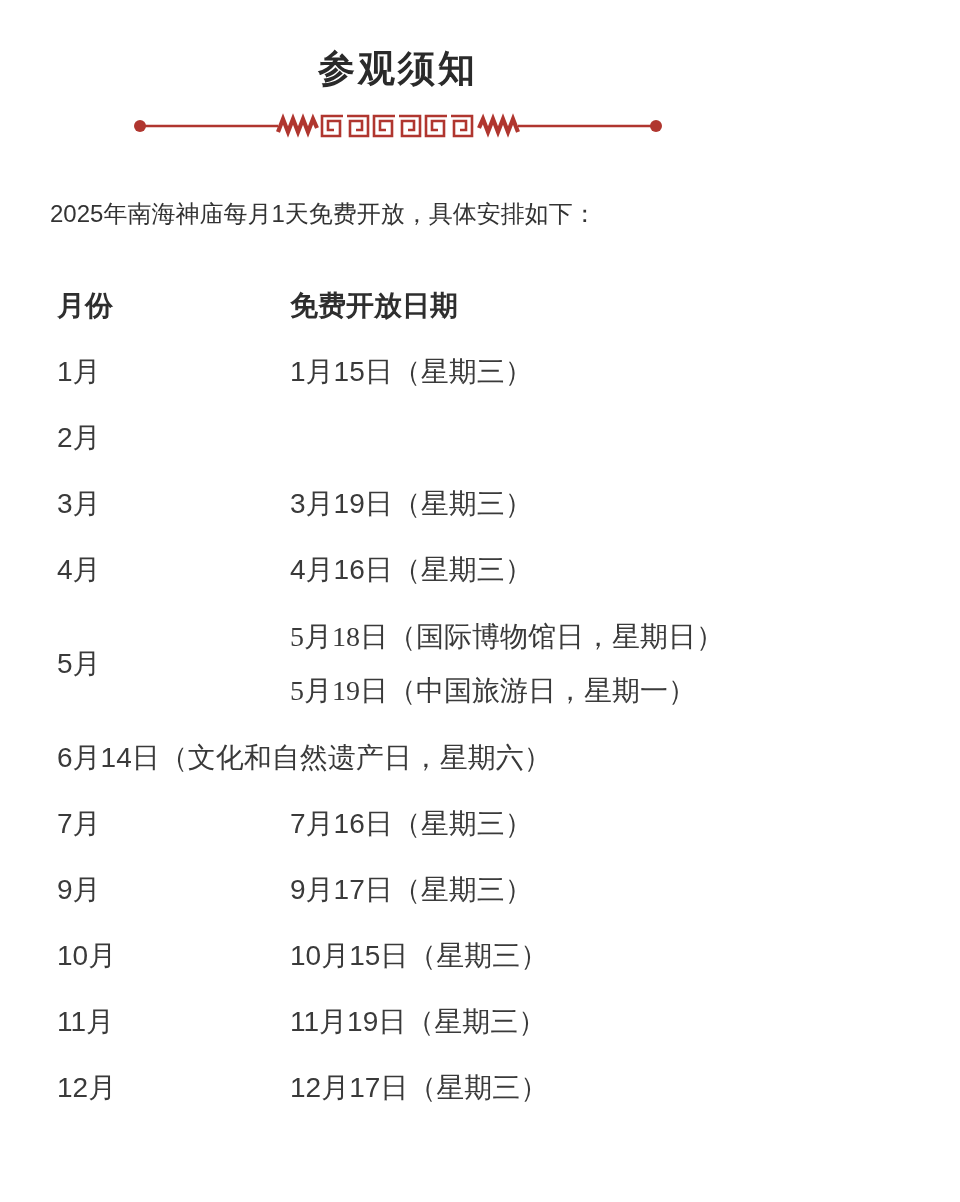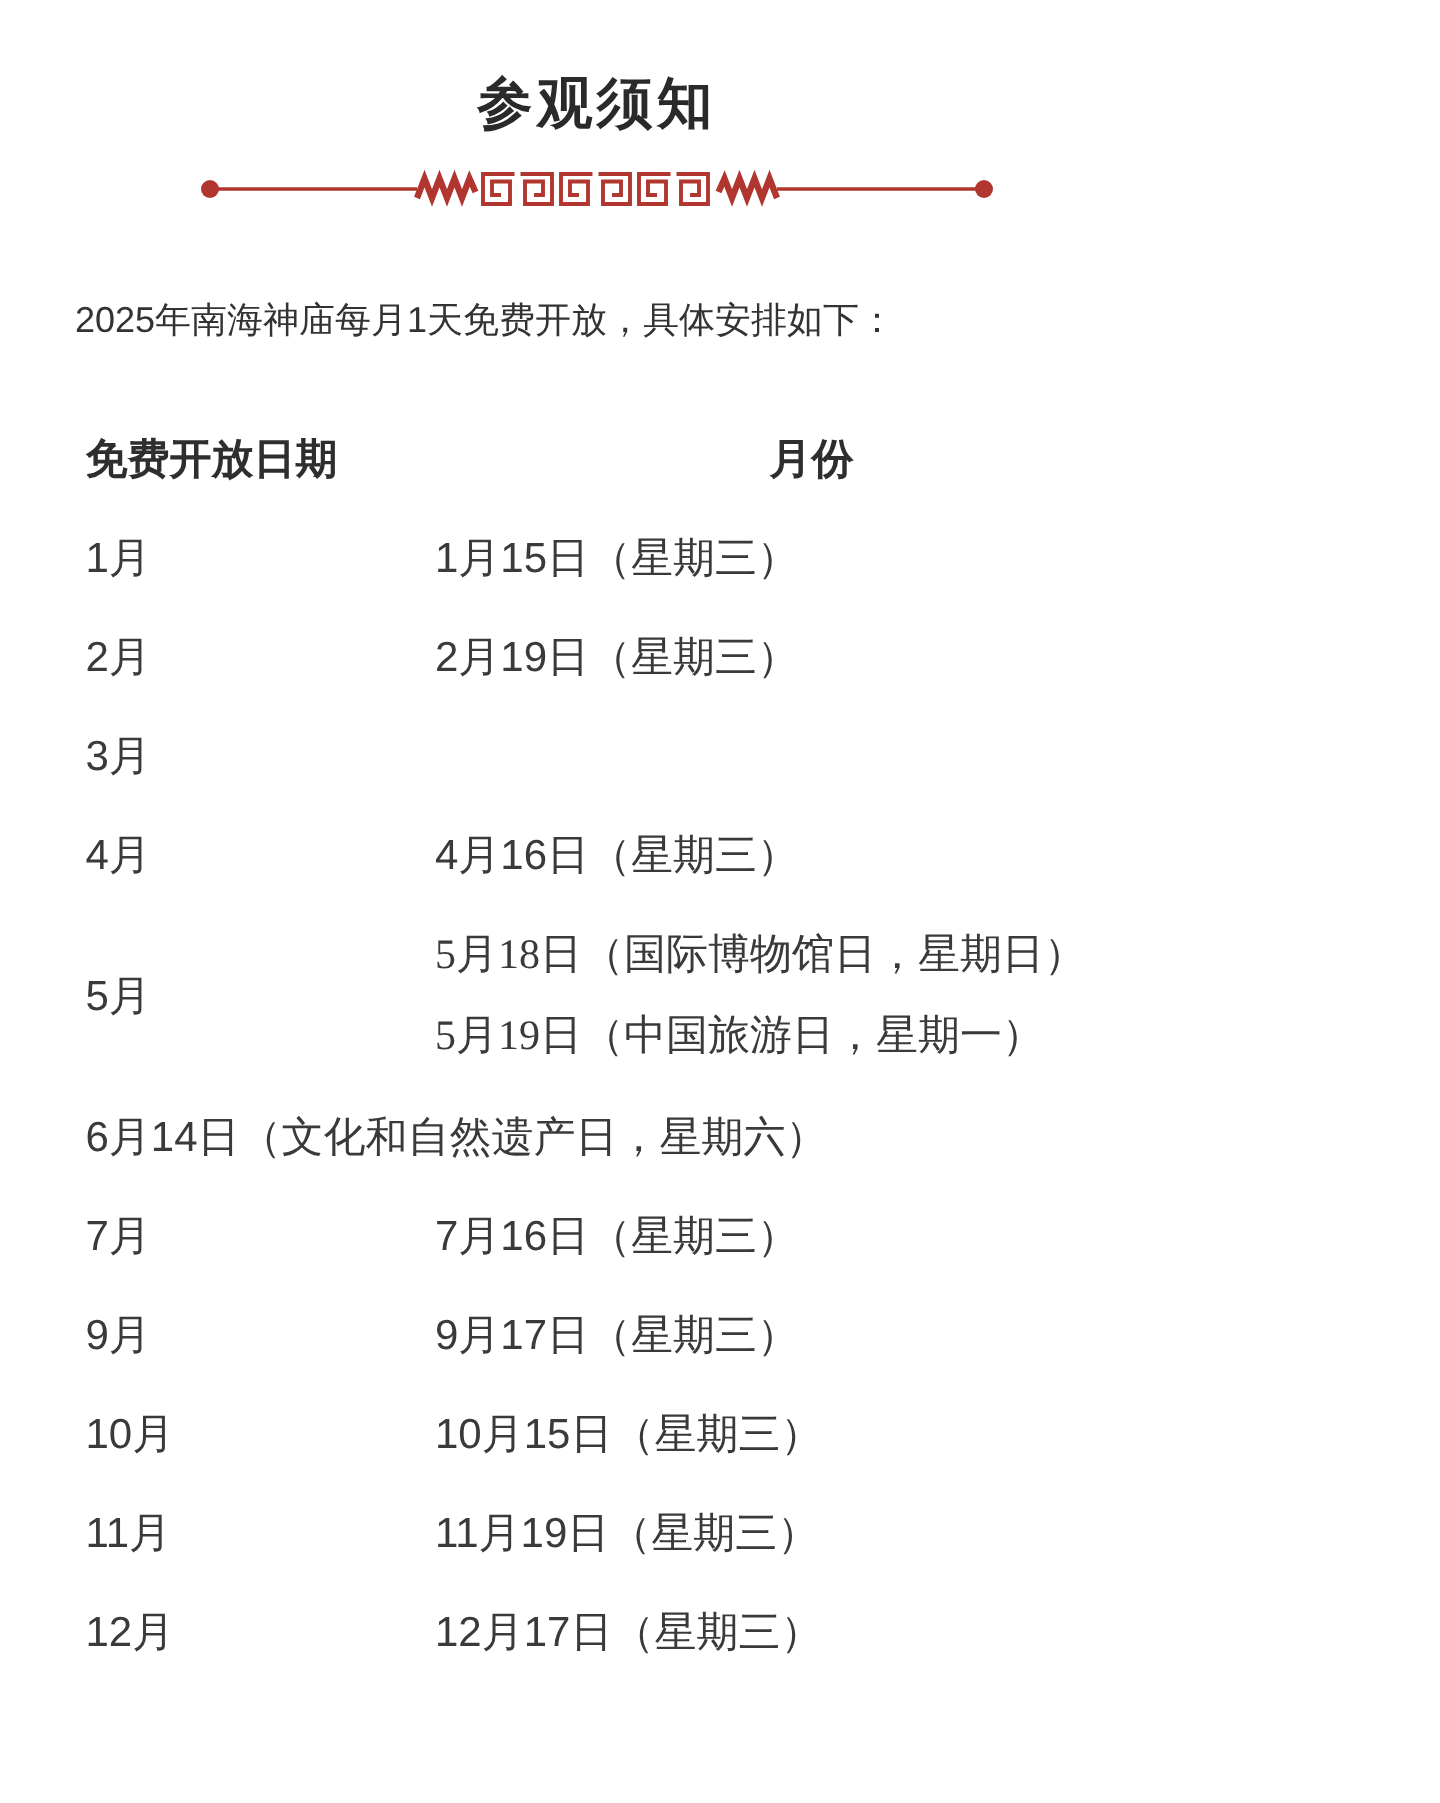--- a/index.html
+++ b/index.html
@@ -89,36 +89,36 @@
         </g>
       </g>
     </svg>
   </div>
 
   <div class="intro">2025年南海神庙每月1天免费开放，具体安排如下：</div>
 
   <div class="schedule">
 
     <div class="row header">
+      <div class="cell month">月份</div>
       <div class="cell date">免费开放日期</div>
-      <div class="cell month">月份</div>
     </div>
 
     <div class="row">
       <div class="cell month">1月</div>
       <div class="cell date">1月15日（星期三）</div>
     </div>
 
     <div class="row">
       <div class="cell month">2月</div>
-      <div class="cell date">2月19日（星期三）</div>
     </div>
 
     <div class="row">
       <div class="cell month">3月</div>
+      <div class="cell date">3月19日（星期三）</div>
     </div>
 
     <div class="row">
       <div class="cell month">4月</div>
       <div class="cell date">4月16日（星期三）</div>
     </div>
 
     <div class="row multi">
       <div class="cell month">5月</div>
       <div class="cell date">

